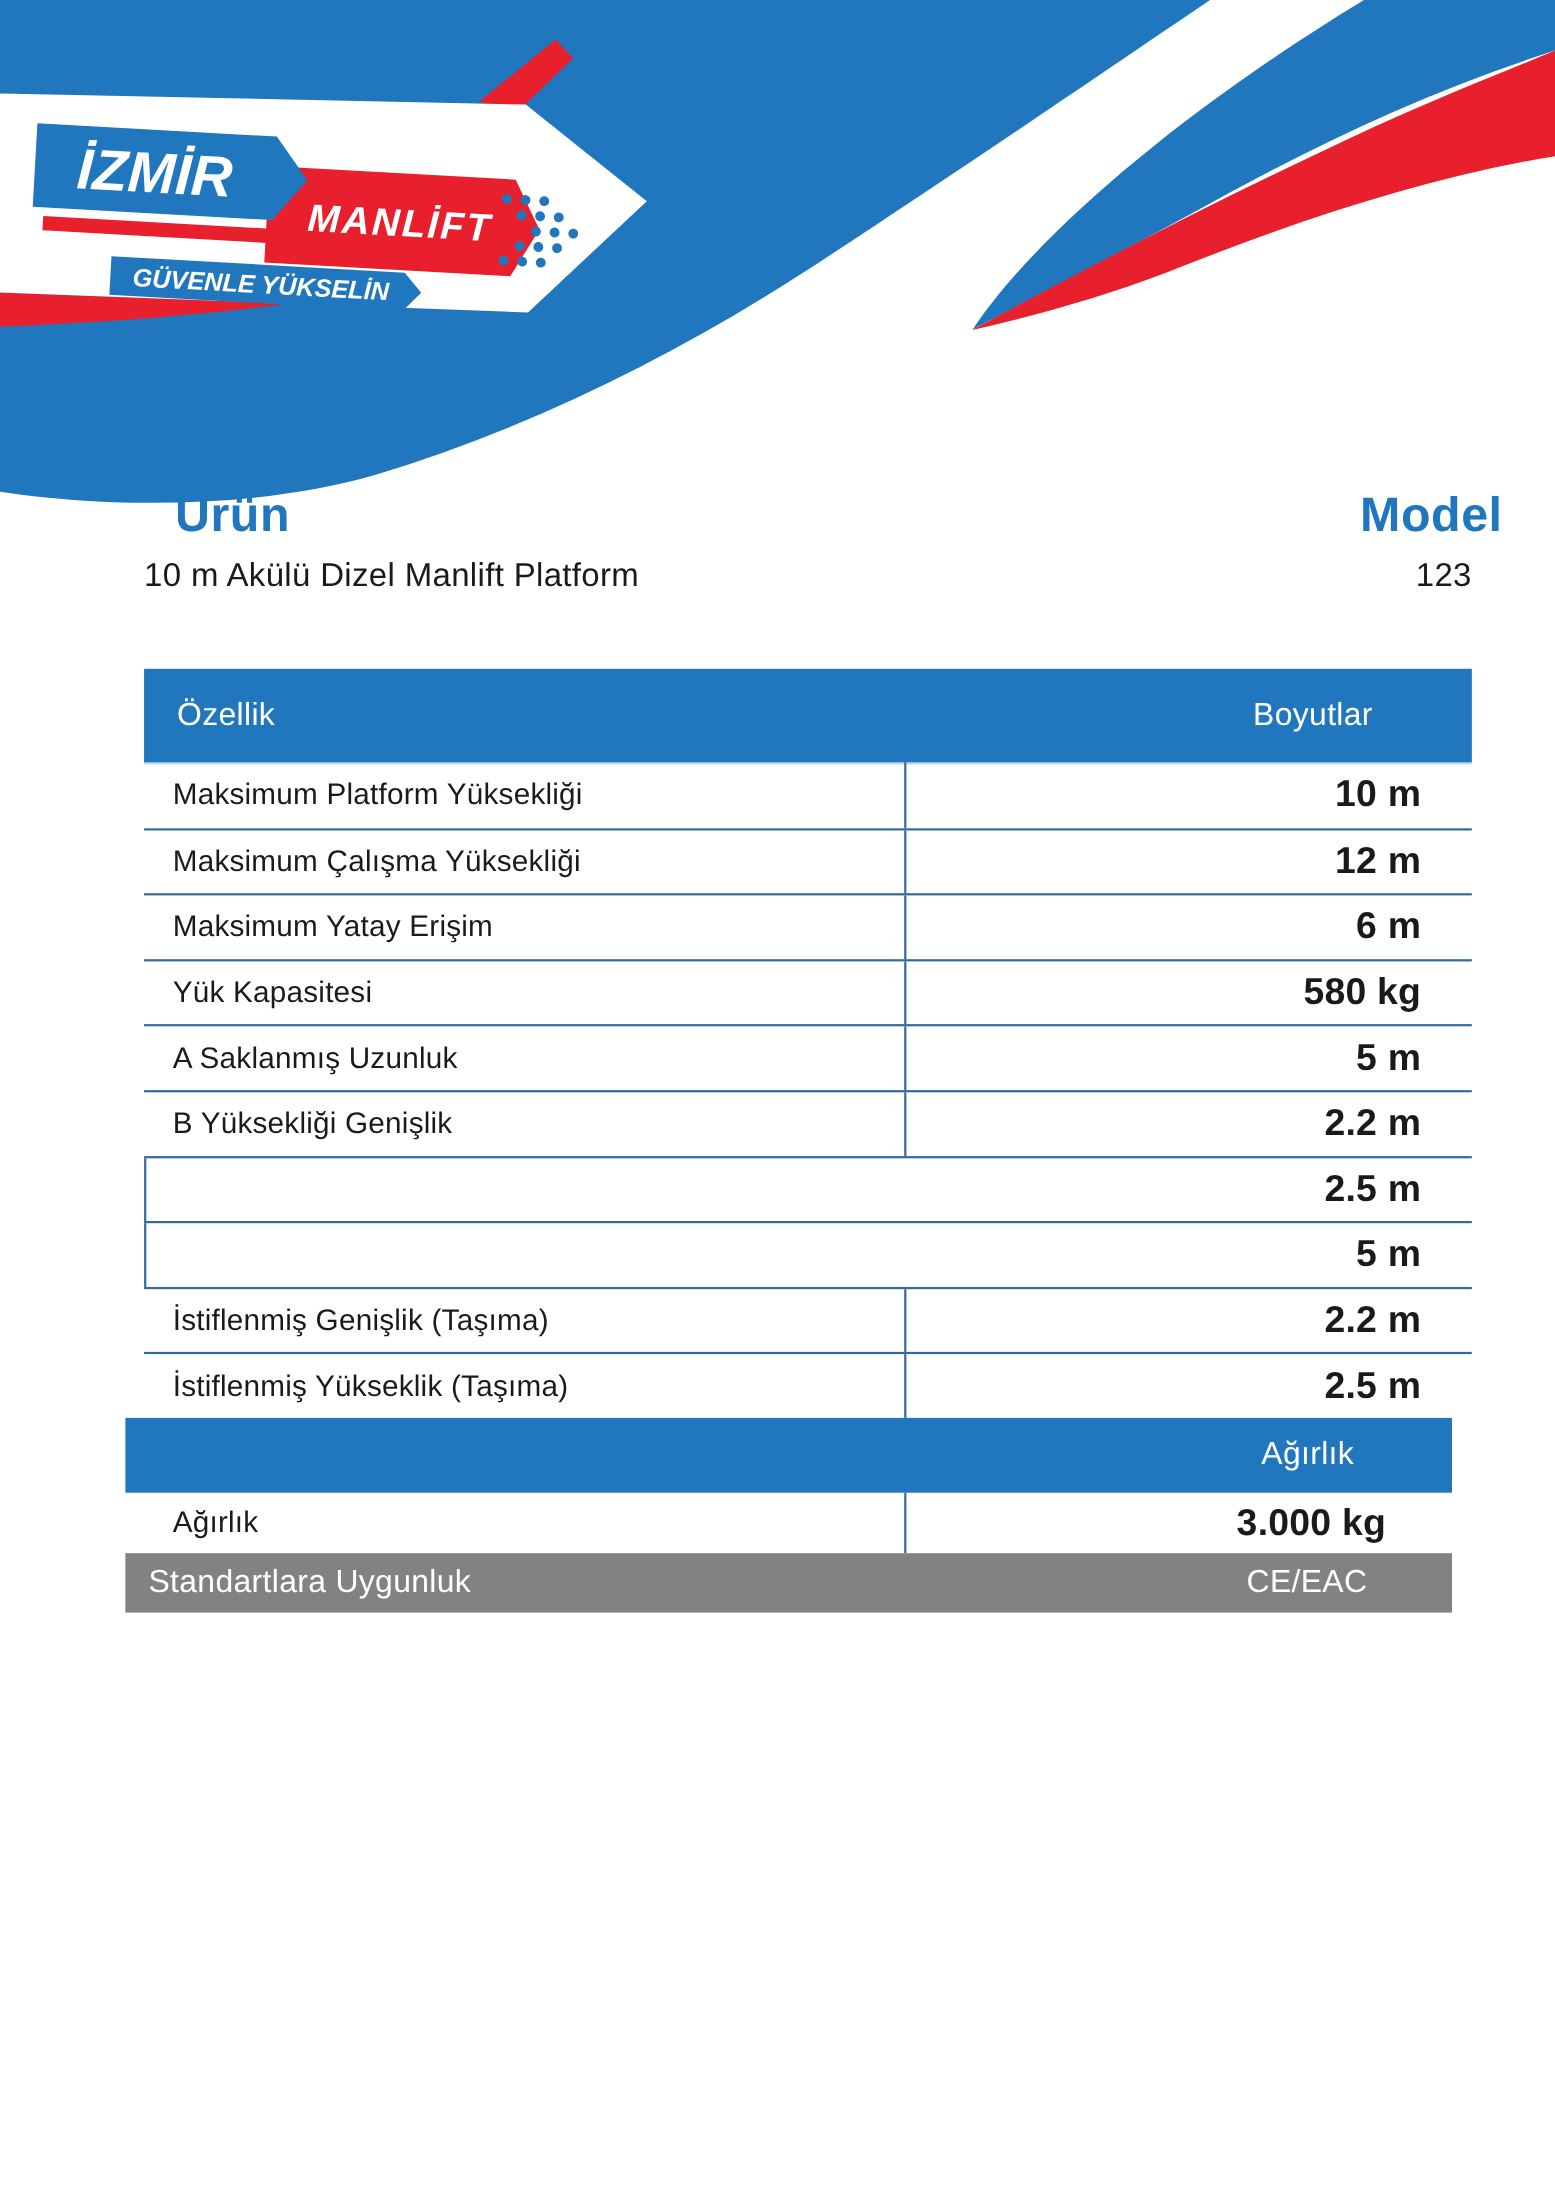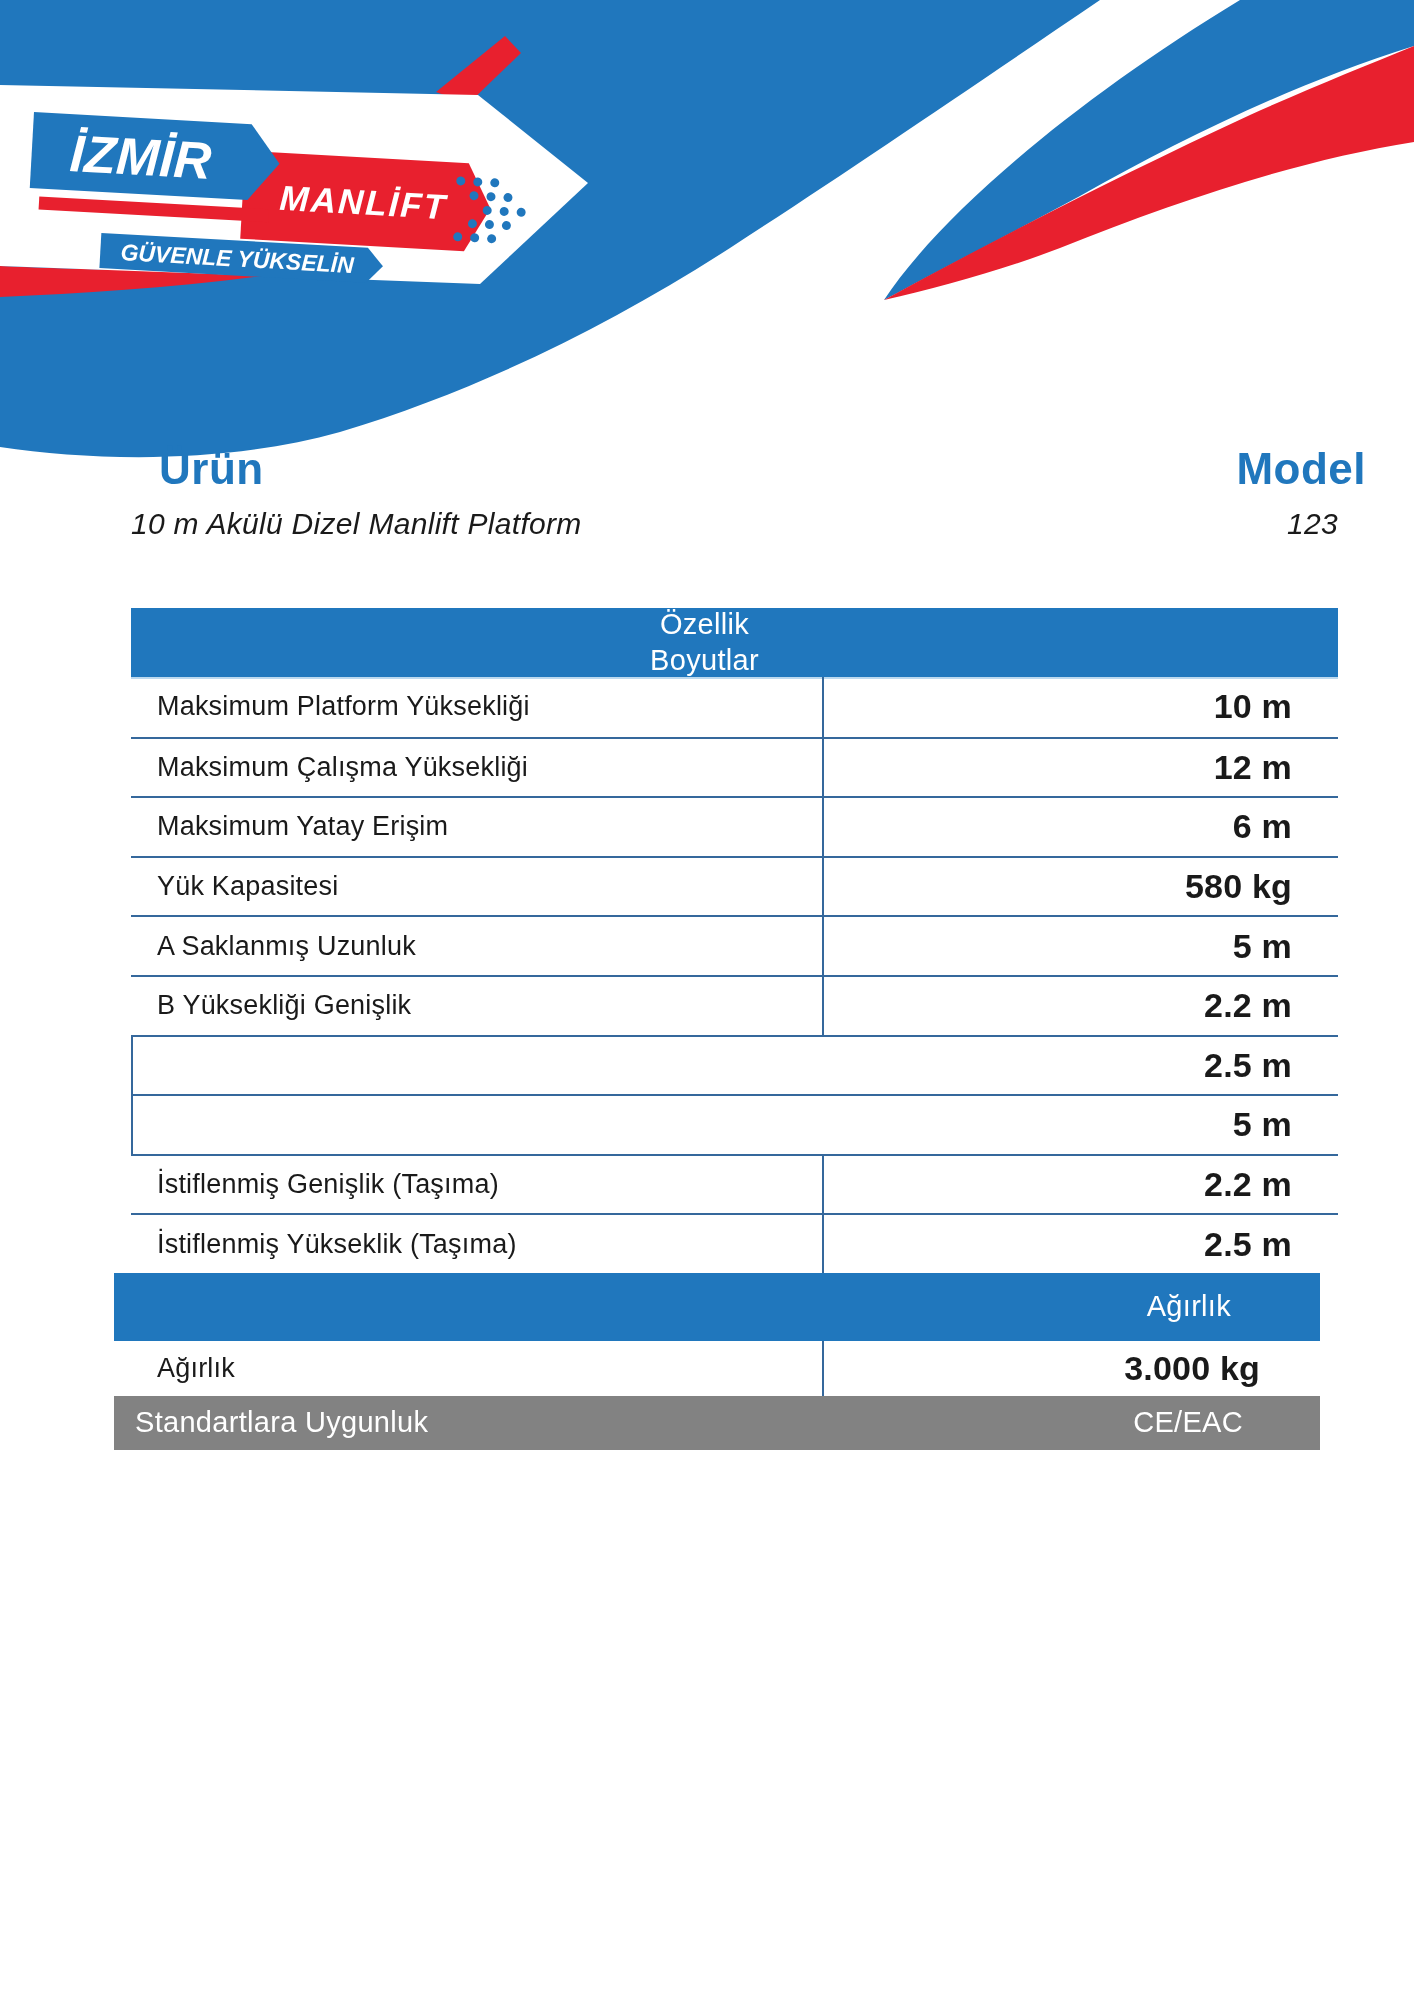--- a/index.html
+++ b/index.html
@@ -26,32 +26,31 @@
   
   .title-row{
     position:absolute;top:446px;left:131px;width:1207px;
     display:flex;justify-content:space-between;align-items:flex-start;margin-left:28px;
   }
   .section-title{
     font-size:44px;font-weight:700;color:var(--c-blue);line-height:1.05;letter-spacing:.5px;
   }
   .subtitle-row{
     position:absolute;top:508px;left:131px;width:1207px;
-    display:flex;justify-content:space-between;align-items:flex-start;font-style:italic;
+    display:flex;justify-content:space-between;align-items:flex-start;
   }
   .subtitle-text{font-size:30px;font-weight:400;color:var(--c-text);line-height:1.05;letter-spacing:.3px;}
 
   
   .spec{position:absolute;top:608px;left:131px;width:1207px;}
   .thead{
-    height:69px;background:var(--c-blue);color:#fff;
+    height:85px;background:var(--c-blue);color:#fff;
     display:flex;justify-content:space-between;align-items:center;
     padding:0 90px 0 30px;font-size:29px;letter-spacing:.3px;
     box-shadow:0 2px 0 0 #bcd9ef;
-    flex-direction:column;
   }
   .trow{
     height:59.6px;display:flex;align-items:stretch;
   }
   .trow + .trow{border-top:2px solid var(--c-line);}
   .cell-label{
     width:691px;display:flex;align-items:center;
     padding-left:26px;font-size:27px;letter-spacing:.2px;
   }
   .cell-value{

